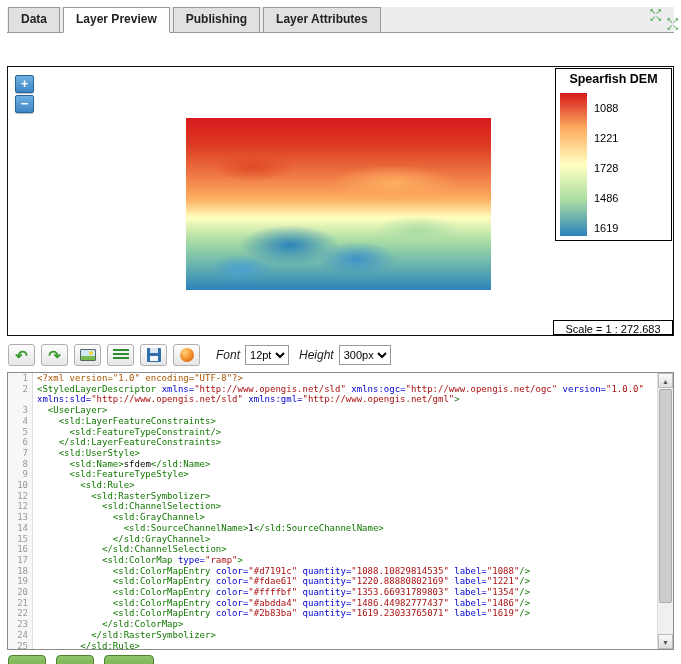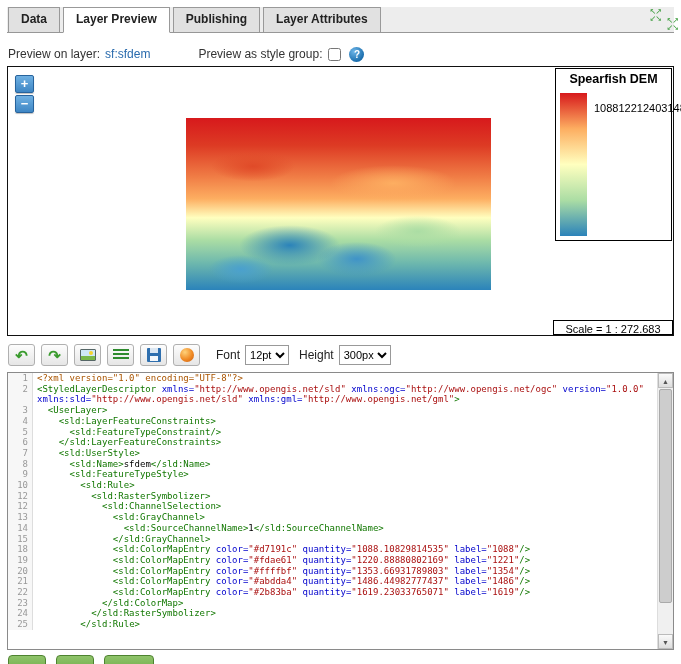--- a/index.html
+++ b/index.html
@@ -49,21 +49,21 @@
       radial-gradient(ellipse 60px 22px at 76% 66%, #abdda4, rgba(171,221,164,0) 72%),
       radial-gradient(ellipse 90px 26px at 68% 38%, #fdae61, rgba(253,174,97,0) 70%),
       radial-gradient(ellipse 60px 22px at 22% 28%, #e04a28, rgba(224,74,40,0) 70%),
       linear-gradient(to bottom, #d7191c 0%, #dd3b24 16%, #f07c45 34%, #fdae61 47%,
                       #ffffbf 58%, #abdda4 71%, #6fb9ad 84%, #2b83ba 100%); }
   .legend { position:absolute; right:1px; top:1px; width:117px; height:173px;
             border:1px solid #000; background:#fff; }
   .legend-title { text-align:center; font-size:12.5px; font-weight:bold; padding-top:3px; height:21px; }
   .legend-ramp { position:absolute; left:4px; top:24px; bottom:4px; width:27px; }
   .legend-labels { position:absolute; left:38px; top:24px; bottom:4px; right:2px;
-                   display:flex; flex-direction:row; justify-content:space-between;
+                   display:flex; flex-direction:column; justify-content:space-between;
                    padding:9px 0 2px 0; font-size:11px; color:#000; }
   .scale-box { position:absolute; right:0; bottom:0; width:120px; height:15px;
                border:1px solid #000; background:#fff; font-size:11px;
                text-align:center; line-height:16px; }
 
   
   .toolbar { position:absolute; left:8px; top:343px; height:24px; display:flex;
              align-items:center; }
   .tb-btn { width:27px; height:22px; margin-right:6px; border:1px solid #b0b0b0;
             border-radius:3px; background:linear-gradient(#fdfdfd,#e6e6e6);
@@ -73,21 +73,21 @@
                 background:linear-gradient(to bottom,#cfe8f7 55%, #79b84a 45%); position:relative; }
   .icon-image::after { content:''; position:absolute; right:2px; top:1px; width:4px; height:4px;
                        border-radius:50%; background:#f6d32d; }
   .icon-lines { width:16px; height:12px;
                 background:repeating-linear-gradient(to bottom,#2e8b2e 0 2px, transparent 2px 4px); }
   .icon-save { width:14px; height:14px; background:#2f6fae; position:relative; border-radius:1px; }
   .icon-save::before { content:''; position:absolute; left:3px; top:0; width:8px; height:5px; background:#dce7f2; }
   .icon-save::after { content:''; position:absolute; left:3px; bottom:1px; width:8px; height:5px; background:#f5f8fb; }
   .icon-ball { width:14px; height:14px; border-radius:50%;
                background:radial-gradient(circle at 35% 30%, #ffd27a, #f08a24 55%, #c85a10); }
-  .tb-label { font-size:12px; color:#222; margin:0 5px 0 10px; }
+  .tb-label { font-size:12px; color:#222; margin:0 5px 0 10px;font-style:italic; }
   .tb-select { font-size:11px; height:20px; border:1px solid #999; background:#fff;
                font-family:"Liberation Sans",sans-serif; }
 
   
   .editor { position:absolute; left:7px; top:372px; width:667px; height:278px;
             border:1px solid #8a8a8a; background:#fff; overflow:hidden; }
   .cm-scroll { position:absolute; left:0; top:0; right:16px; bottom:0; overflow:hidden; }
   .cm-row { display:flex; }
   .cm-gutter-cell { flex:0 0 25px; background:#f7f7f7; border-right:1px solid #ddd;
                     color:#999; text-align:right; padding-right:4px;
@@ -127,39 +127,32 @@
     </div>
   <div class="corner-arrows" id="corner1">
     <div>↖↗</div>
     <div>↙↘</div>
   </div>
   <div class="corner-arrows" id="corner2">
     <div>↖↗</div>
     <div>↙↘</div>
   </div>
 
-  <div class="preview-row">
-    <span>Preview on layer:</span>
-    <span class="layer-link">sf:sfdem</span>
-    <span class="style-group-label">Preview as style group:</span>
-    <input type="checkbox" class="style-group-checkbox" style="">
-    <span class="help-icon">?</span>
-  </div>
 
   <div class="map-box">
     <div class="zoom-btn" id="zoom-in">+</div>
     <div class="zoom-btn" id="zoom-out">−</div>
     <div class="raster"></div>
     <div class="legend">
       <div class="legend-title">Spearfish DEM</div>
       <div class="legend-ramp" style="background: linear-gradient(rgb(215, 25, 28), rgb(253, 174, 97), rgb(255, 255, 191), rgb(171, 221, 164), rgb(43, 131, 186));"></div>
       <div class="legend-labels">
           <div>1088</div>
           <div>1221</div>
-          <div>2403</div>
+          <div>1728</div>
           <div>1486</div>
           <div>1619</div>
         </div>
     </div>
     <div class="scale-box">Scale = 1 : 272.683</div>
   </div>
 
   <div class="toolbar">
     <button class="tb-btn">
       <span class="glyph-undo">↶</span>
@@ -245,20 +238,28 @@
         </div>
         <div class="cm-row">
           <div class="cm-gutter-cell">14</div>
           <div class="cm-line"><span class="tk-tag">                &lt;sld:SourceChannelName&gt;</span><span class="tk-text">1</span><span class="tk-tag">&lt;/sld:SourceChannelName&gt;</span></div>
         </div>
         <div class="cm-row">
           <div class="cm-gutter-cell">15</div>
           <div class="cm-line"><span class="tk-tag">              &lt;/sld:GrayChannel&gt;</span></div>
         </div>
         <div class="cm-row">
+          <div class="cm-gutter-cell">16</div>
+          <div class="cm-line"><span class="tk-tag">            &lt;/sld:ChannelSelection&gt;</span></div>
+        </div>
+        <div class="cm-row">
+          <div class="cm-gutter-cell">17</div>
+          <div class="cm-line"><span class="tk-tag">            &lt;sld:ColorMap</span><span class="tk-attr"> type=</span><span class="tk-str">"ramp"</span><span class="tk-tag">&gt;</span></div>
+        </div>
+        <div class="cm-row">
           <div class="cm-gutter-cell">18</div>
           <div class="cm-line"><span class="tk-tag">              &lt;sld:ColorMapEntry</span><span class="tk-attr"> color=</span><span class="tk-str">"#d7191c"</span><span class="tk-attr"> quantity=</span><span class="tk-str">"1088.10829814535"</span><span class="tk-attr"> label=</span><span class="tk-str">"1088"</span><span class="tk-tag">/&gt;</span></div>
         </div>
         <div class="cm-row">
           <div class="cm-gutter-cell">19</div>
           <div class="cm-line"><span class="tk-tag">              &lt;sld:ColorMapEntry</span><span class="tk-attr"> color=</span><span class="tk-str">"#fdae61"</span><span class="tk-attr"> quantity=</span><span class="tk-str">"1220.88880802169"</span><span class="tk-attr"> label=</span><span class="tk-str">"1221"</span><span class="tk-tag">/&gt;</span></div>
         </div>
         <div class="cm-row">
           <div class="cm-gutter-cell">20</div>
           <div class="cm-line"><span class="tk-tag">              &lt;sld:ColorMapEntry</span><span class="tk-attr"> color=</span><span class="tk-str">"#ffffbf"</span><span class="tk-attr"> quantity=</span><span class="tk-str">"1353.66931789803"</span><span class="tk-attr"> label=</span><span class="tk-str">"1354"</span><span class="tk-tag">/&gt;</span></div>

